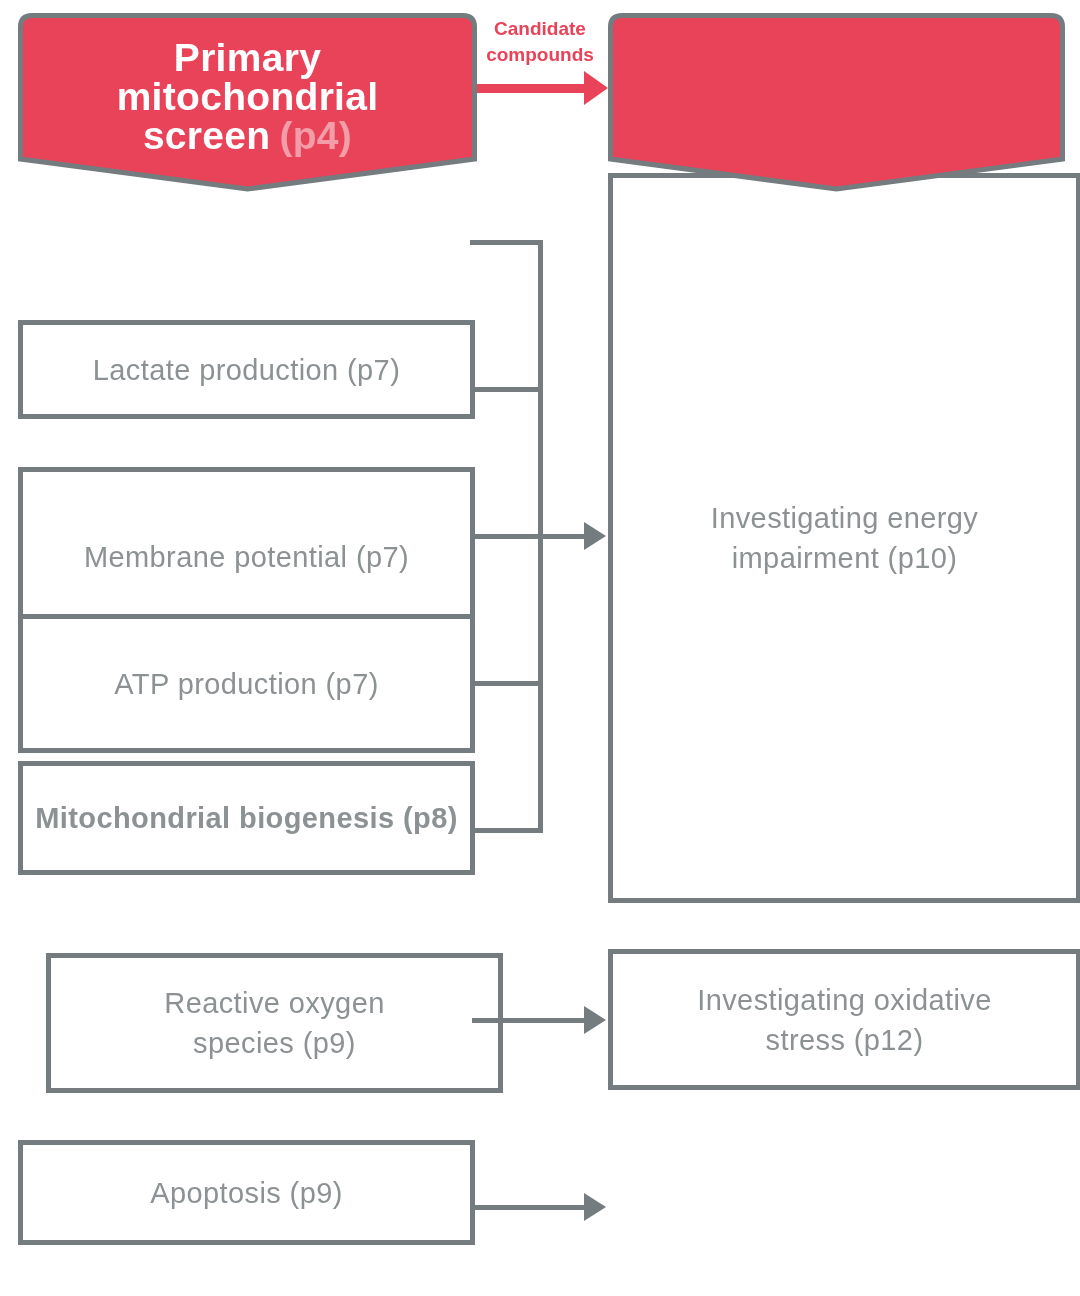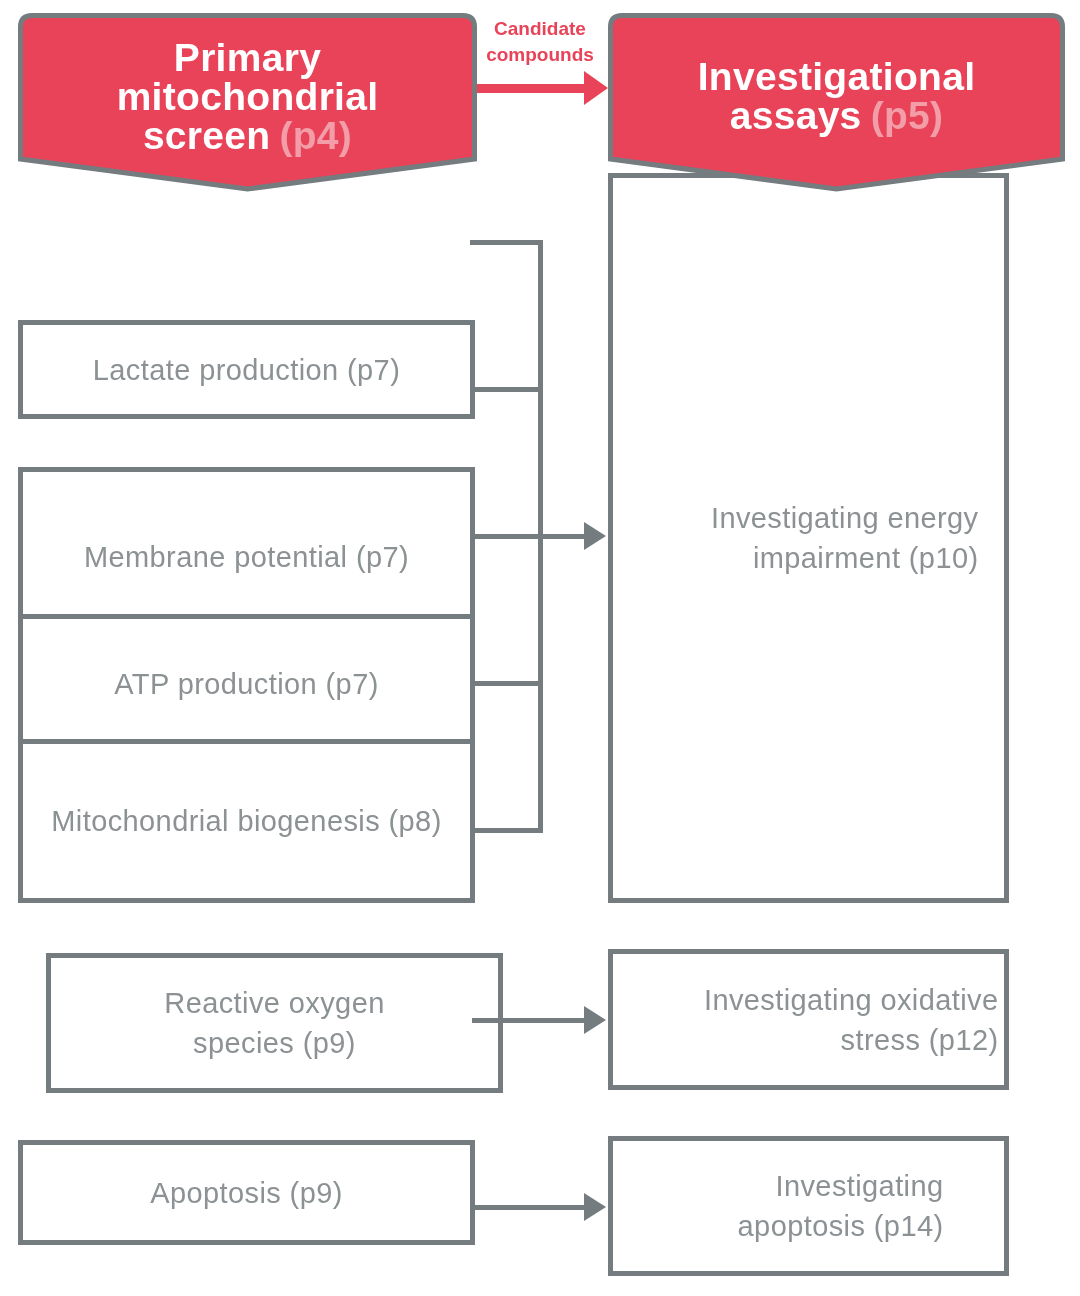--- a/index.html
+++ b/index.html
@@ -48,21 +48,21 @@
     display:flex;
     align-items:center;
     justify-content:center;
     text-align:center;
     color:var(--text-gray);
     font-size:29px;
     line-height:40px;
     letter-spacing:0.4px;
   }
   .col-left{left:18px;width:457px;}
-  .col-right{left:608px;width:401px;text-align:right;}
+  .col-right{left:608px;width:473px;}
   
   .hline,.vline{position:absolute;background:var(--border-gray);}
   .hline{height:5px;}
   .vline{width:5px;}
   .arrowhead{
     position:absolute;
     width:0;height:0;
     border-top:14px solid transparent;
     border-bottom:14px solid transparent;
     border-left:22px solid var(--border-gray);
@@ -93,32 +93,29 @@
 
   <div class="box col-left" style="top:320px;height:99px;">
     <span style="max-width:430px;">Lactate production (p7)</span>
   </div>
   <div class="box col-left" style="top:467px;height:179px;">
     <span style="max-width:430px;">Membrane potential (p7)</span>
   </div>
   <div class="box col-left" style="top:614px;height:139px;">
     <span style="max-width:430px;">ATP production (p7)</span>
   </div>
-  <div class="box col-left" style="top:739px;height:164px;">
+  <div class="box col-left" style="top:761px;height:114px;font-weight:bold;">
     <span style="max-width:440px;">Mitochondrial biogenesis (p8)</span>
   </div>
 
   <div class="box col-right" style="top:173px;height:730px;">
     <span style="max-width:340px;">Investigating energy impairment (p10)</span>
   </div>
   <div class="box col-right" style="top:949px;height:141px;">
     <span style="max-width:380px;">Investigating oxidative stress (p12)</span>
-  </div>
-  <div class="box col-right" style="top:1136px;height:140px;">
-    <span style="max-width:270px;">Investigating apoptosis (p14)</span>
   </div>
 
   <div class="box col-left" style="top:953px;height:140px;margin-left:28px;">
     <span style="max-width:300px;">Reactive oxygen species (p9)</span>
   </div>
   <div class="box col-left" style="top:1140px;height:105px;">
     <span style="max-width:430px;">Apoptosis (p9)</span>
   </div>
 
   <div class="hline" style="left:470px;top:240px;width:73px;"></div>
@@ -145,19 +142,14 @@
   </svg>
   <div class="banner-text" style="left:18px;top:36px;width:459px;">
     <div style="max-width:420px;">
       <span>Primary mitochondrial screen</span><span class="page">(p4)</span>
     </div>
   </div>
 
   <svg class="banner-svg" style="left:608px;top:13px;" width="457" height="181" viewBox="0 0 457 181">
     <path d="M2.5,14 Q2.5,2.5 14,2.5 L443,2.5 Q454.5,2.5 454.5,14 L454.5,146 L228.5,176 L2.5,146 Z"></path>
   </svg>
-  <div class="banner-text" style="left:608px;top:36px;width:457px;">
-    <div style="max-width:290px;">
-      <span>Investigational assays</span><span class="page">(p5)</span>
-    </div>
-  </div>
 
 </div>
 
 </body></html>

